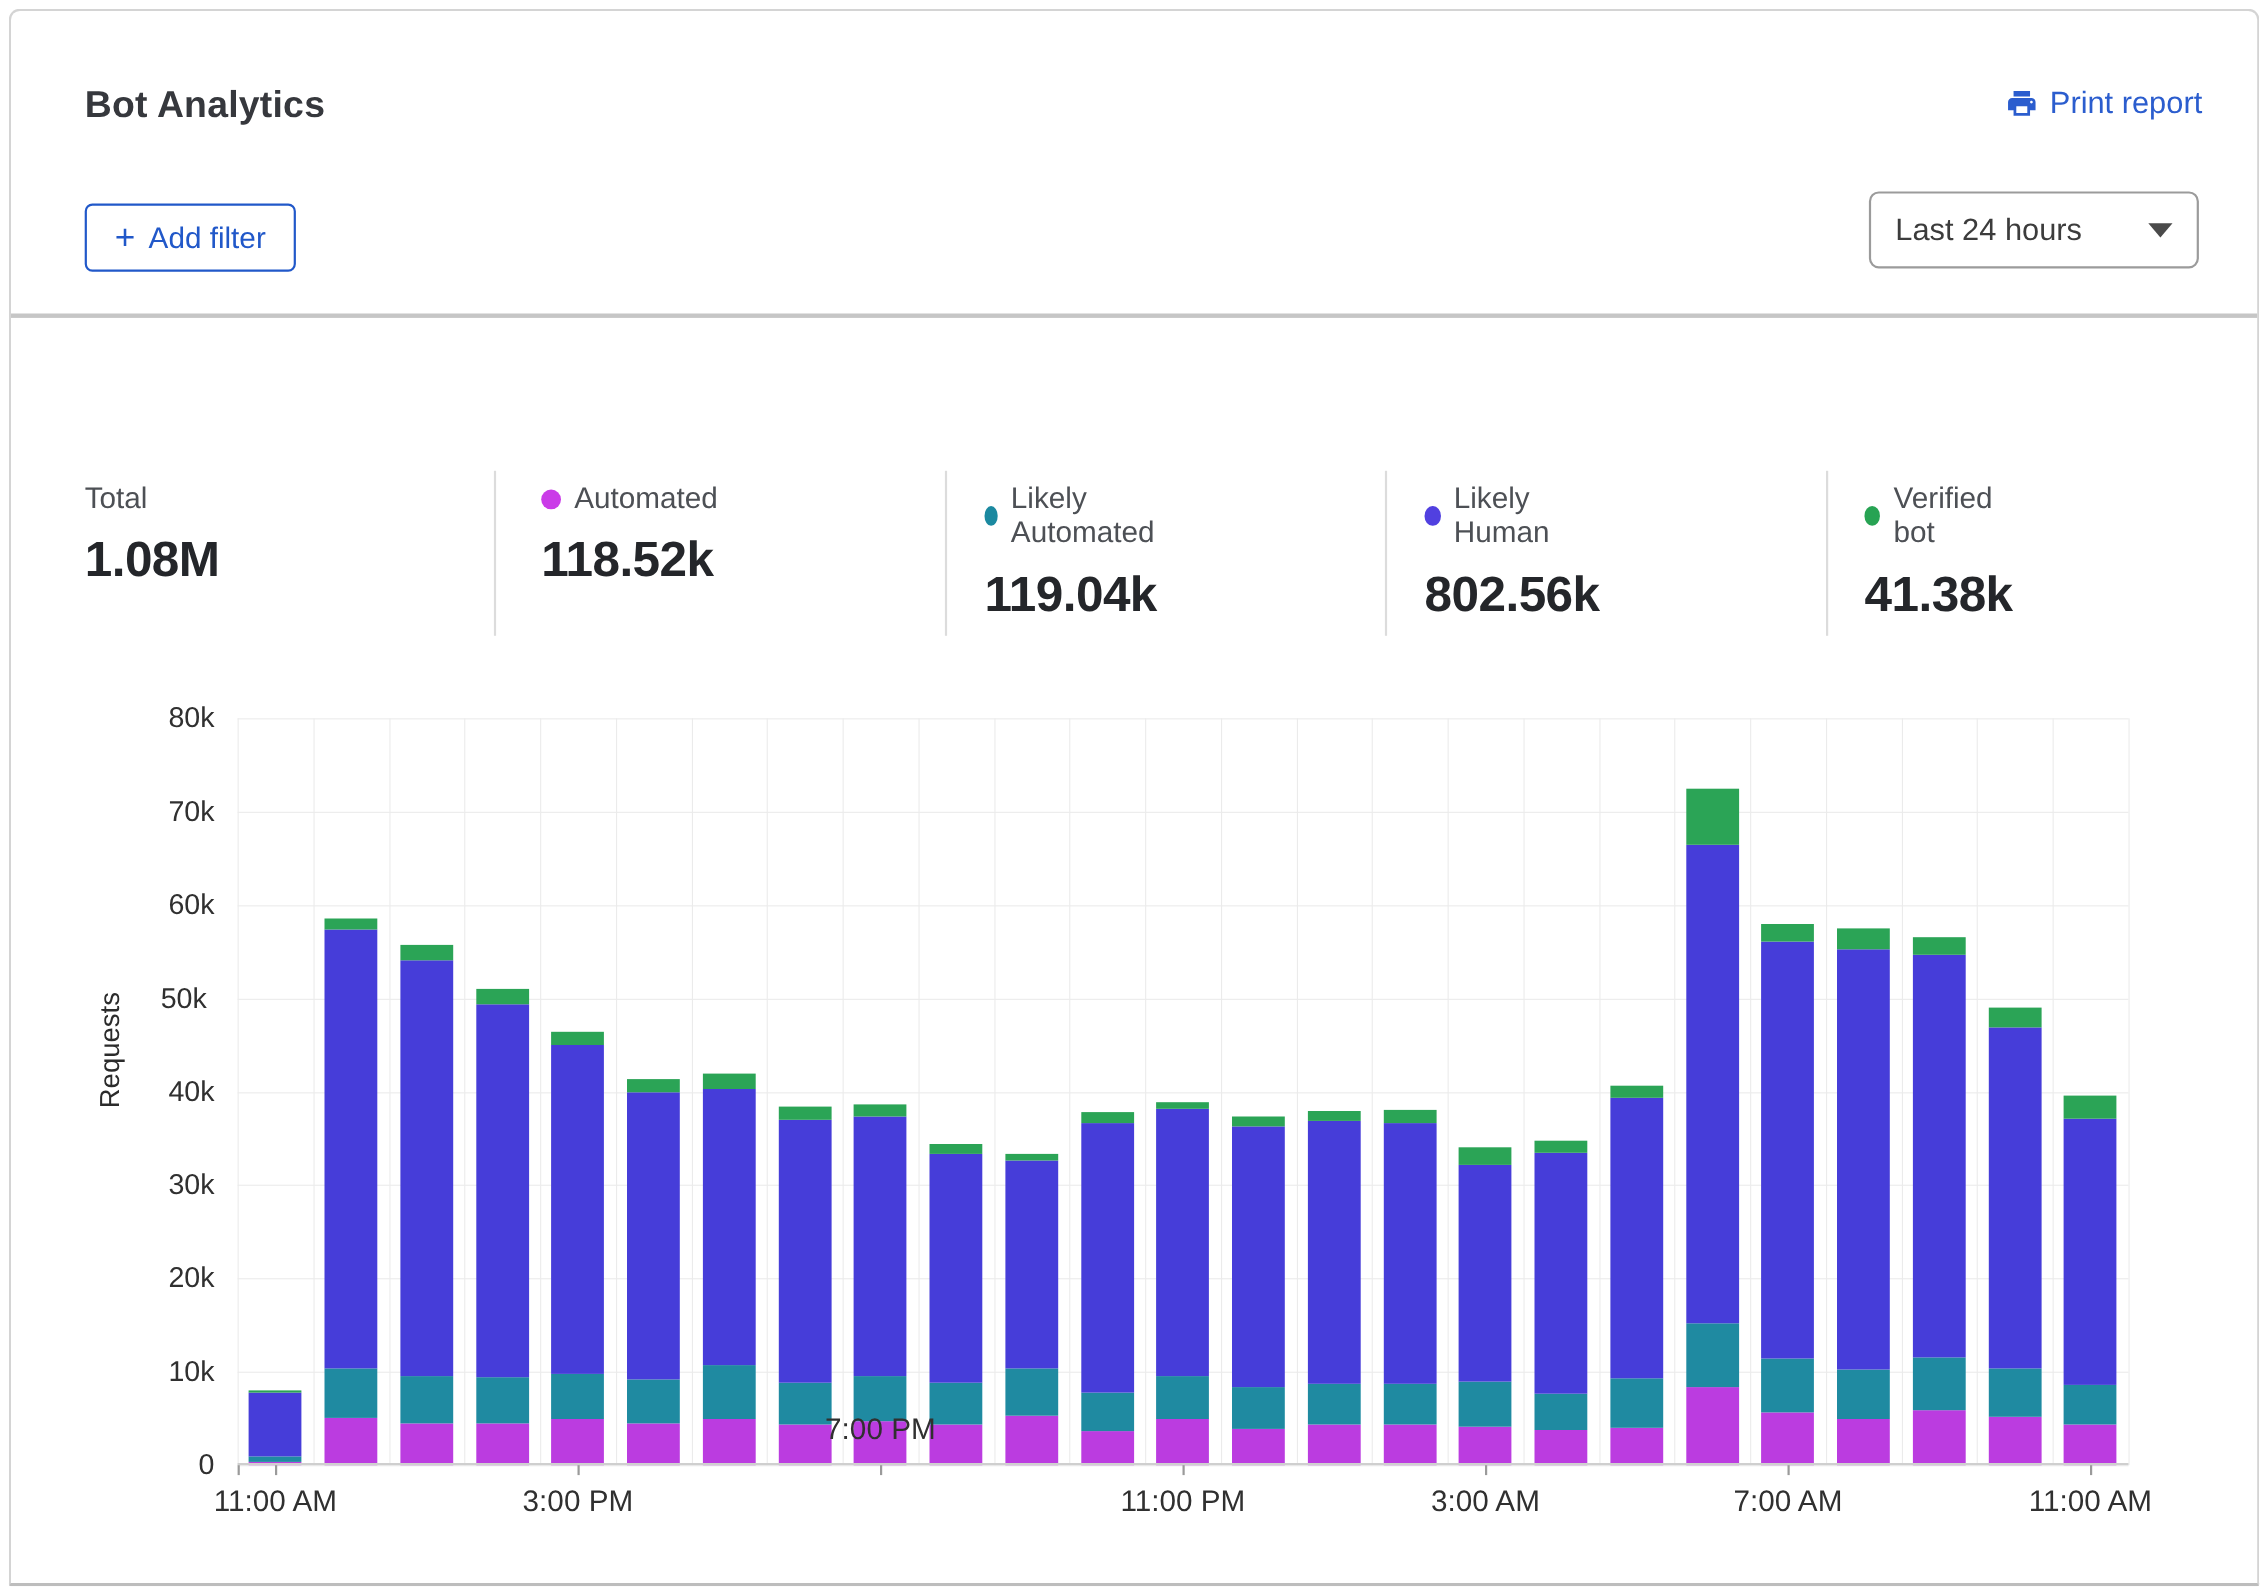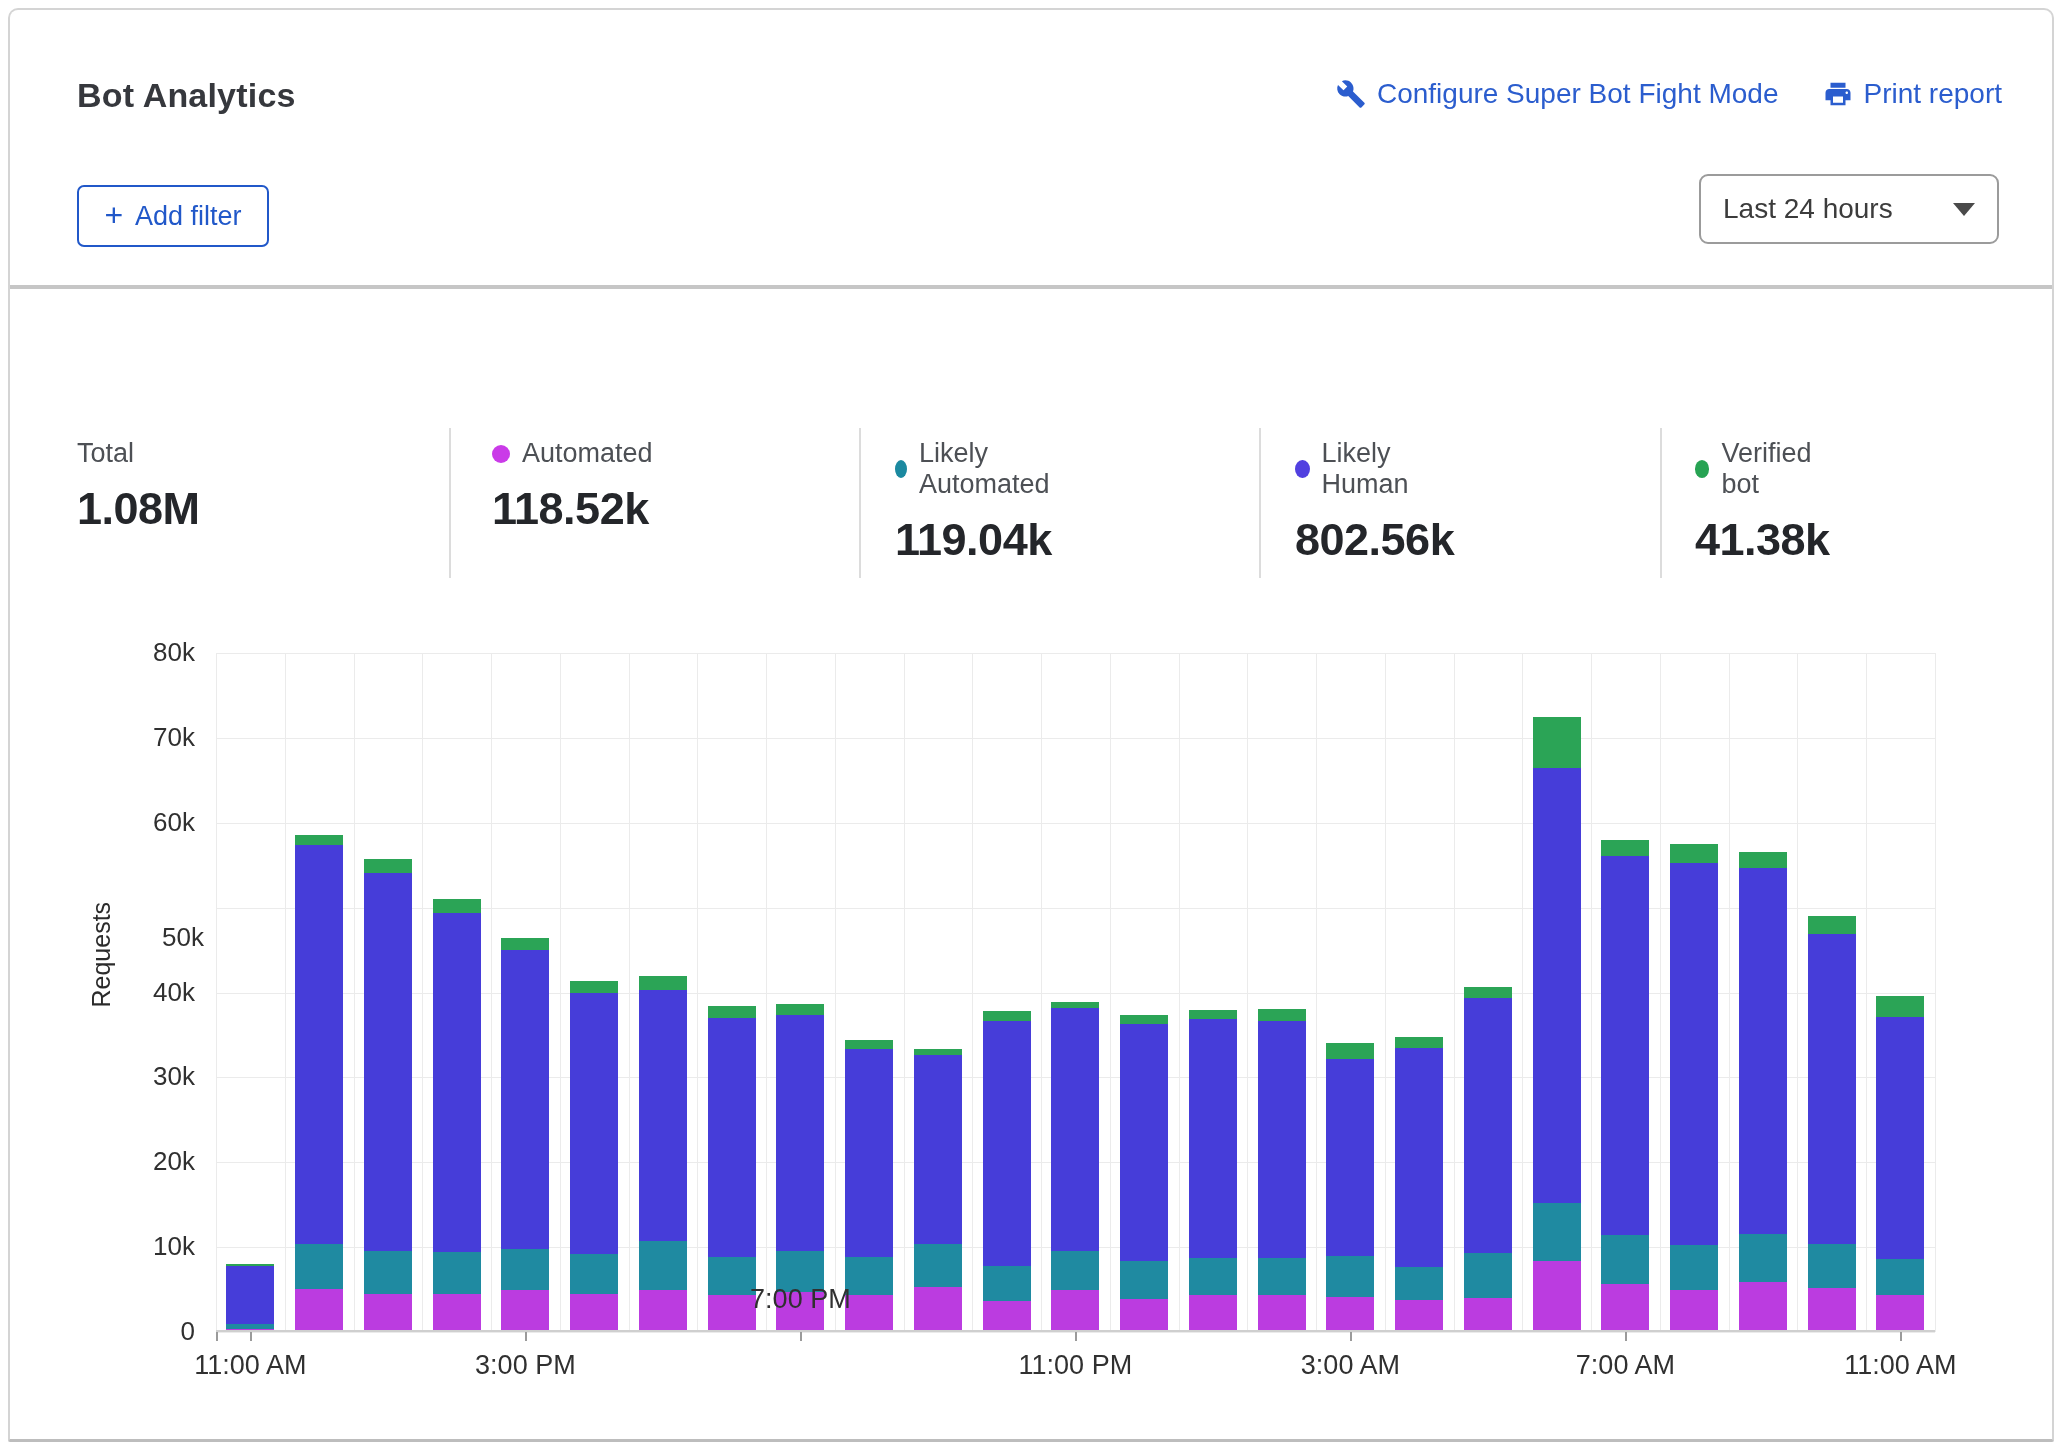--- a/index.html
+++ b/index.html
@@ -54,28 +54,20 @@
 <body>
 
 <div class="card">
 
   <div class="page-title">Bot Analytics</div>
 
   <div class="header-links">
     <div class="hlink">
       <span>
         <svg width="30" height="30" viewBox="0 0 24 24" fill="#2b5dce">
-            <path d="M22.7 19l-9.1-9.1c.9-2.3.4-5-1.5-6.9-2-2-5-2.4-7.4-1.3L9 6 6 9 1.6 4.7C.4 7.1.9 10.1 2.9 12.1c1.9 1.9 4.6 2.4 6.9 1.5l9.1 9.1c.4.4 1 .4 1.4 0l2.3-2.3c.5-.4.5-1.1.1-1.4z"></path>
-          </svg>
-      </span>
-      <span>Configure Super Bot Fight Mode</span>
-    </div>
-    <div class="hlink">
-      <span>
-        <svg width="30" height="30" viewBox="0 0 24 24" fill="#2b5dce">
             <path d="M19 8H5c-1.66 0-3 1.34-3 3v6h4v4h12v-4h4v-6c0-1.66-1.34-3-3-3zm-3 11H8v-5h8v5zm3-7c-.55 0-1-.45-1-1s.45-1 1-1 1 .45 1 1-.45 1-1 1zm-1-9H6v4h12V3z"></path>
           </svg>
       </span>
       <span>Print report</span>
     </div>
   </div>
 
   <button class="btn-add-filter">
     <span class="plus">+</span>
     <span>Add filter</span>
@@ -319,21 +311,21 @@
           <div class="bar-seg" style="bottom: 314.886px; height: 21.2188px; background: rgb(43, 164, 86);"></div>
         </div>
         <div class="axis-line"></div>
       </div>
     <div id="yticks">
         <div class="ytick" style="left: 65px; top: 1306px;">0</div>
         <div class="ytick" style="left: 65px; top: 1221.12px;">10k</div>
         <div class="ytick" style="left: 65px; top: 1136.25px;">20k</div>
         <div class="ytick" style="left: 65px; top: 1051.38px;">30k</div>
         <div class="ytick" style="left: 65px; top: 966.5px;">40k</div>
-        <div class="ytick" style="left: 74px; top: 881.625px; margin-top: 30px;">50k</div>
+        <div class="ytick" style="left: 58px; top: 881.625px;">50k</div>
         <div class="ytick" style="left: 65px; top: 796.75px;">60k</div>
         <div class="ytick" style="left: 65px; top: 711.875px;">70k</div>
         <div class="ytick" style="left: 65px; top: 627px;">80k</div>
       </div>
     <div id="xticks">
         <div class="tickmark" style="left: 206px; top: 1322px;"></div>
         <div class="xtick" style="left: 140.375px; top: 1340px;">11:00 AM</div>
         <div class="tickmark" style="left: 240.375px; top: 1322px;"></div>
         <div class="xtick" style="left: 415.375px; top: 1340px;">3:00 PM</div>
         <div class="tickmark" style="left: 515.375px; top: 1322px;"></div>

